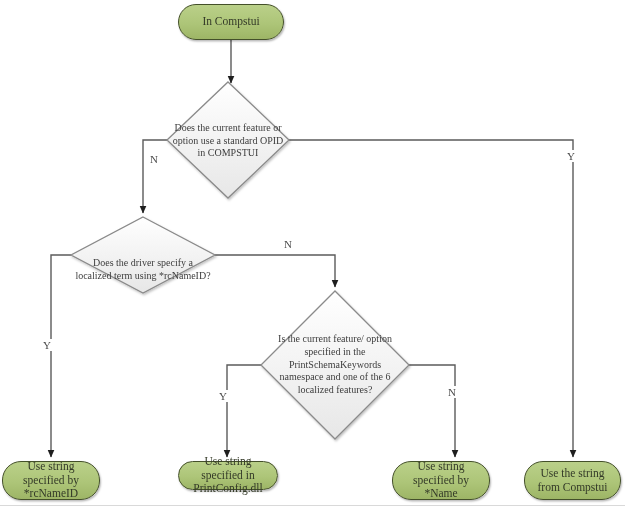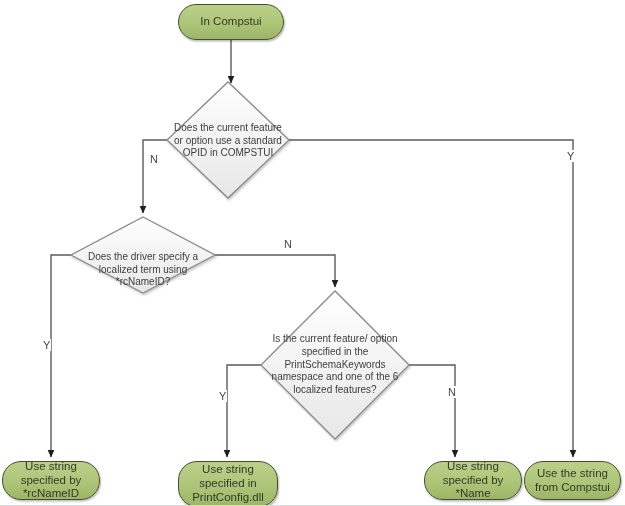--- a/index.html
+++ b/index.html
@@ -1,20 +1,20 @@
 <!DOCTYPE html>
 <html><head>
 <meta charset="utf-8">
 <style>
   html,body{margin:0;padding:0;background:#ffffff;}
   #canvas{
     position:relative;
     width:625px;height:506px;
     background:#ffffff;
-    font-family:Liberation Sans, sans-serif;
+    font-family:Liberation Serif, serif;
     overflow:hidden;
     border-bottom:1px solid #d9d9d9;
     box-sizing:border-box;
   }
   #wires{position:absolute;left:0;top:0;width:625px;height:506px;}
   .terminator{
     position:absolute;
     display:flex;align-items:center;justify-content:center;
     text-align:center;
     background:linear-gradient(180deg,#bad089 0%,#adc578 55%,#9db566 100%);
@@ -91,25 +91,25 @@
   <div class="edge-label" style="left:566px;top:150px;">Y</div>
   <div class="edge-label" style="left:42px;top:339px;">Y</div>
   <div class="edge-label" style="left:283px;top:238px;">N</div>
   <div class="edge-label" style="left:218px;top:390px;">Y</div>
   <div class="edge-label" style="left:447px;top:386px;">N</div>
 
   <div class="terminator" style="left:2px;top:461px;width:98px;height:39px;">
     <span>Use string specified by *rcNameID</span>
   </div>
 
-  <div class="terminator" style="left:178px;top:461px;width:100px;height:46px;">
+  <div class="terminator" style="left:178px;top:461px;width:100px;height:29px;">
     <span>Use string specified in PrintConfig.dll</span>
   </div>
 
-  <div class="terminator" style="left:424px;top:461px;width:98px;height:39px;">
+  <div class="terminator" style="left:392px;top:461px;width:98px;height:39px;">
     <span>Use string specified by *Name</span>
   </div>
 
   <div class="terminator" style="left:524px;top:461px;width:97px;height:39px;align-items:center;">
     <span>Use the string from Compstui</span>
   </div>
 
 </div>
 
 </body></html>

